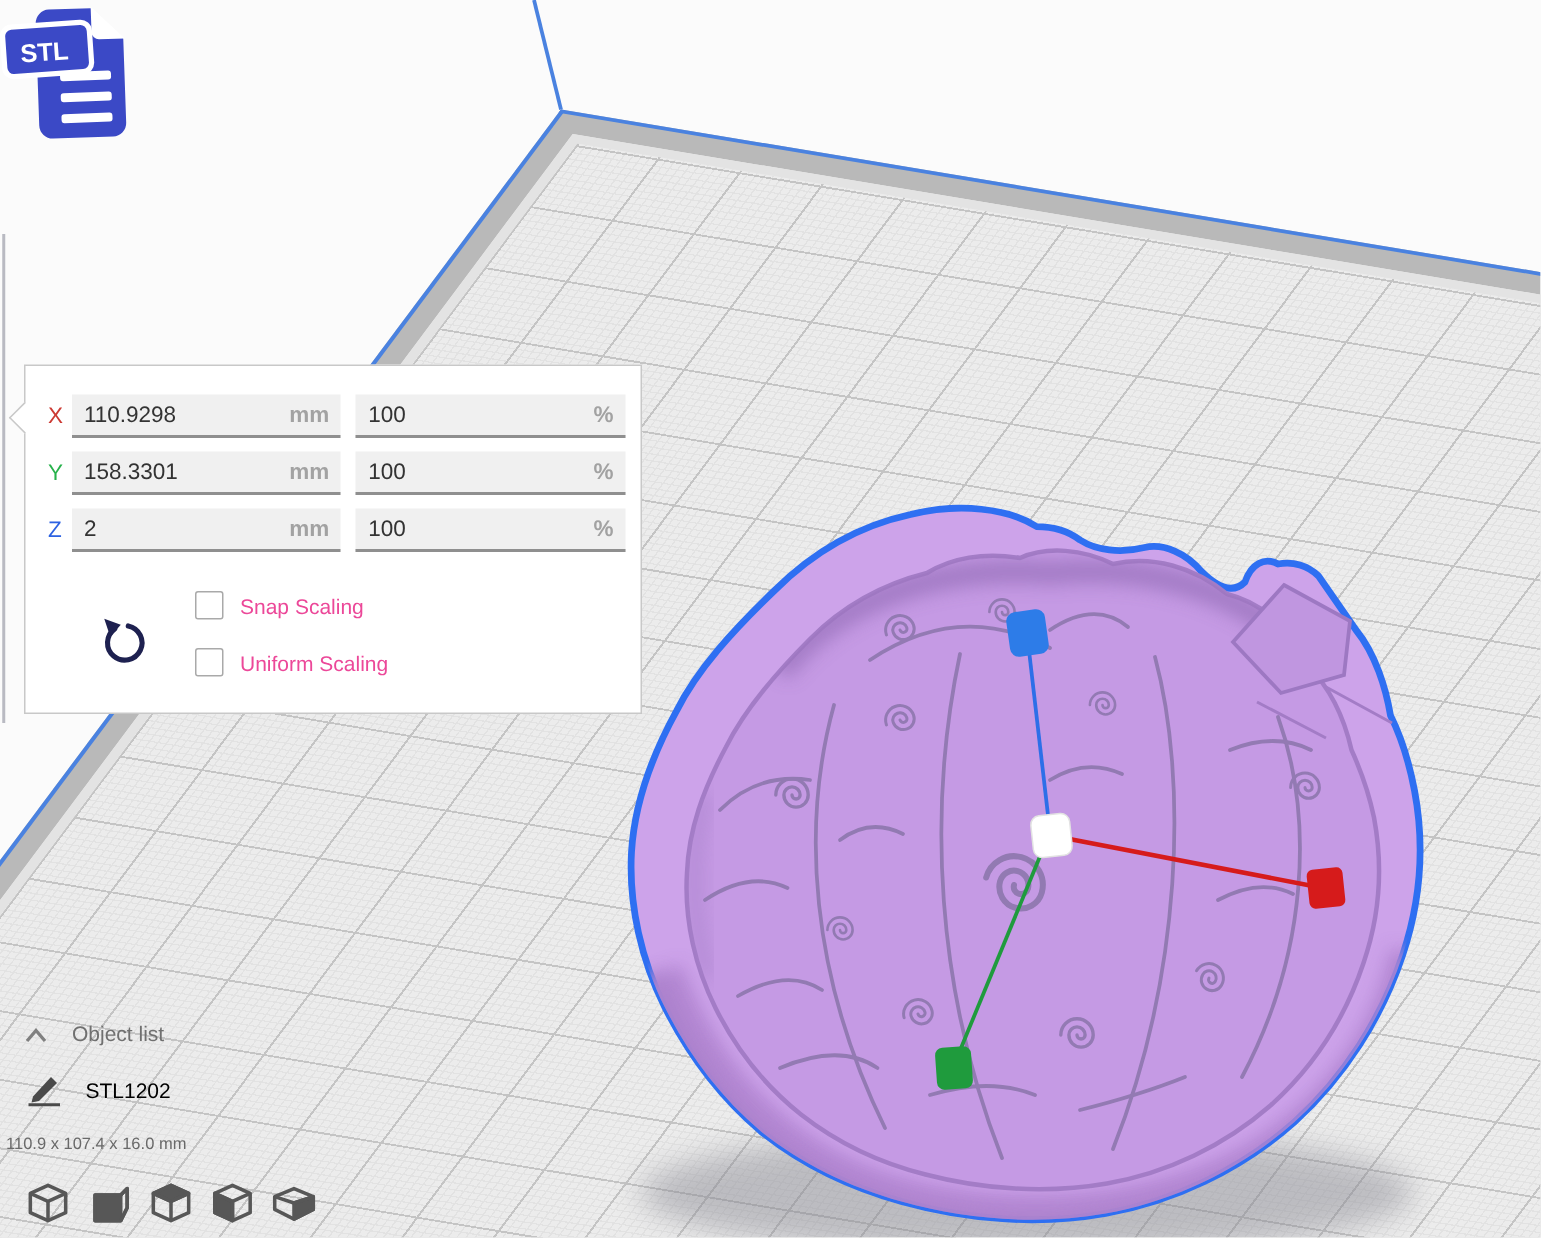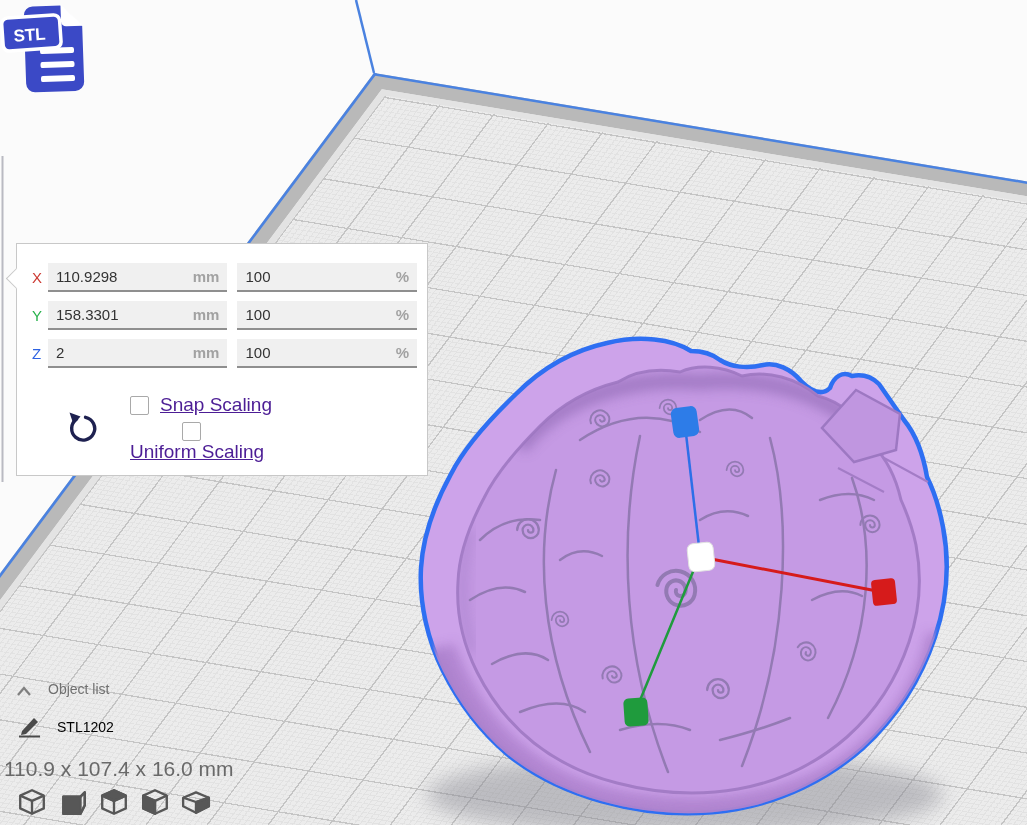--- a/index.html
+++ b/index.html
@@ -46,33 +46,33 @@
   .axis{width:16px;font-size:15px;}
   .axis.x{color:#cc3a33;} .axis.y{color:#27b24b;} .axis.z{color:#2d62e2;}
   .field{
     width:164px;height:27px;background:#f0f0f0;border-bottom:2px solid #8f8f8f;
     display:flex;align-items:center;justify-content:space-between;
     padding:0 8px;margin-right:10px;font-size:15px;
   }
   .field .value{color:#333333;}
   .field .unit{color:#a2a2a2;font-weight:bold;}
   .check-row{position:absolute;display:flex;align-items:center;left:113px;}
-  .check-row.snap{top:150px;} .check-row.uniform{top:178px;flex-direction:column;}
+  .check-row.snap{top:150px;} .check-row.uniform{top:188px;}
   .checkbox{
     width:17px;height:17px;background:#fff;border:1px solid #a9a9a9;
     border-radius:2px;margin-right:11px;
   }
-  .check-label{font-size:19px;color:#4c1d95;text-decoration:underline;}
+  .check-label{font-size:14px;color:#ec4899;}
   .reset-btn{position:absolute;left:47px;top:166px;width:36px;height:36px;cursor:pointer;}
   
   .obj-caret{position:absolute;left:16px;top:683px;width:16px;height:12px;}
   .obj-header{position:absolute;left:48px;top:681px;font-size:14px;color:#707070;}
   .obj-pencil{position:absolute;left:17px;top:714px;width:26px;height:24px;}
   .obj-item{position:absolute;left:57px;top:719px;font-size:14px;color:#000000;}
-  .obj-dims{position:absolute;left:4px;top:757px;font-size:21px;color:#696969;}
+  .obj-dims{position:absolute;left:4px;top:757px;font-size:11px;color:#696969;}
   .viewbar{position:absolute;left:17px;top:787px;display:flex;gap:11px;}
   .viewbar .vbtn{width:30px;height:30px;cursor:pointer;}
 </style>
 </head>
 <body>
 <div id="stage">
 
 <div class="plate-outer">
   <div class="plate-grid"></div>
 </div>

